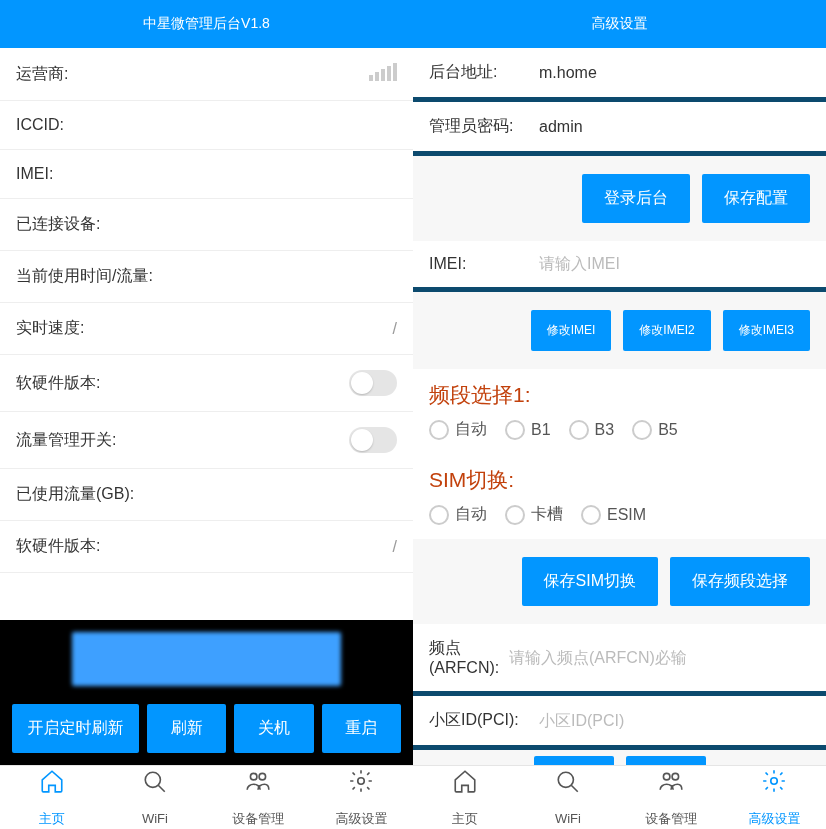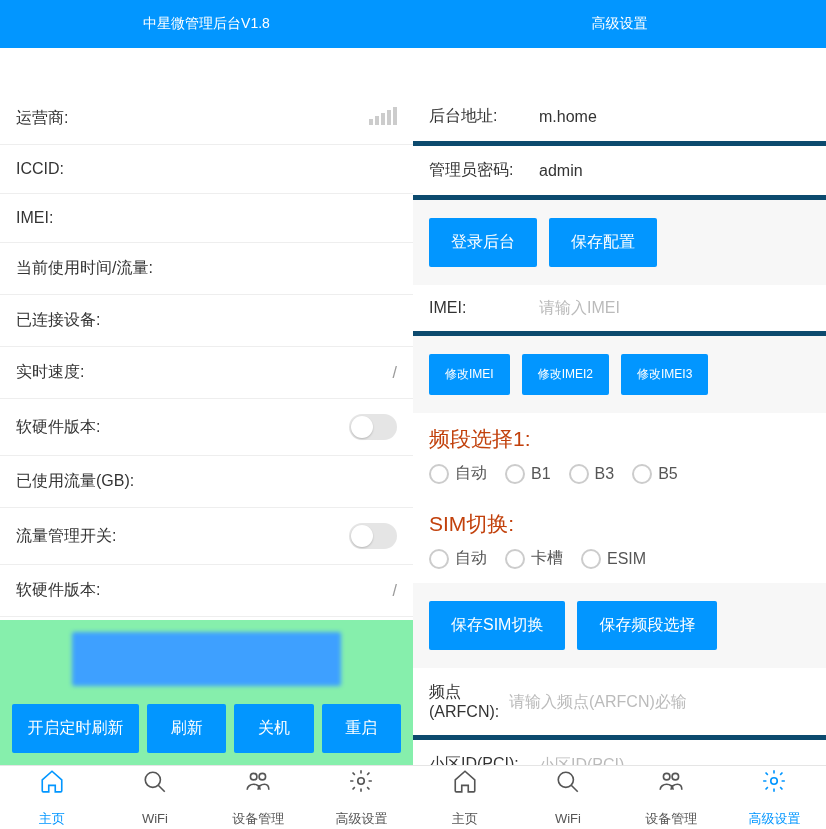--- a/index.html
+++ b/index.html
@@ -4,21 +4,21 @@
   <style>
     * { margin: 0; padding: 0; box-sizing: border-box; font-family: -apple-system, "Helvetica Neue", Arial, sans-serif; }
     body { background: #fff; width: 826px; height: 829px; overflow: hidden; }
     .container { display: flex; width: 826px; height: 829px; }
     .pane { width: 413px; height: 829px; display: flex; flex-direction: column; position: relative; }
 
     
     .header { background: #0296ff; color: #fff; height: 48px; display: flex; align-items: center; justify-content: center; font-size: 14px; }
 
     
-    .content { flex: 1; overflow: hidden; background: #fff; margin-top: 44px; }
+    .content { flex: 1; overflow: hidden; background: #fff; }
     .content.gray { background: #f7f7f7; }
 
     
     .row { display: flex; align-items: center; padding: 15px 16px; border-bottom: 1px solid #eee; background: #fff; font-size: 16px; color: #333; }
     .row-label { flex: 0 0 auto; color: #333; }
     .row-right { margin-left: auto; color: #999; }
 
     
     .signal { display: inline-flex; align-items: flex-end; gap: 2px; }
     .signal span { width: 4px; background: #ccc; display: inline-block; }
@@ -26,32 +26,32 @@
     .signal span:nth-child(2){height:9px}
     .signal span:nth-child(3){height:12px}
     .signal span:nth-child(4){height:15px}
     .signal span:nth-child(5){height:18px}
 
     
     .toggle { width: 48px; height: 26px; background: #e5e5e5; border-radius: 13px; position: relative; margin-left: auto; }
     .toggle::after { content: ""; position: absolute; width: 22px; height: 22px; background: #fff; border-radius: 50%; top: 2px; left: 2px; box-shadow: 0 1px 2px rgba(0,0,0,0.2); }
 
     
-    .left-footer { background: #86efac; padding: 12px; }
+    .left-footer { background: #000000; padding: 12px; }
     .redacted { background: #3ea0ff; height: 54px; border-radius: 2px; margin: 0 60px 18px 60px; filter: blur(2px); }
     .btn-row { display: flex; gap: 8px; }
     .btn { background: #0296ff; color: #fff; border: none; padding: 14px 0; font-size: 16px; flex: 1; text-align: center; border-radius: 2px; cursor: pointer; }
 
     
     .form-row { display: flex; align-items: center; padding: 14px 16px; border-bottom: 5px solid #0c4a6e; background: #fff; font-size: 16px; }
     .form-label { width: 110px; color: #333; flex-shrink: 0; }
     .form-input { flex: 1; border: none; outline: none; font-size: 16px; color: #333; background: transparent; }
     .form-input::placeholder { color: #bbb; }
 
-    .btn-group { display: flex; gap: 12px; justify-content: flex-start; padding: 18px 16px; background: #f7f7f7; }
+    .btn-group { display: flex; gap: 12px; justify-content: flex-end; padding: 18px 16px; background: #f7f7f7; }
     .btn-group .btn { flex: 0 0 auto; padding: 14px 22px; }
     .btn-group.small .btn { padding: 12px 16px; font-size: 12px; }
 
     .section { background: #fff; padding: 12px 16px 6px 16px; }
     .section-title { font-size: 21px; color: #c2410c; margin-bottom: 10px; }
     .radio-row { display: flex; gap: 18px; flex-wrap: wrap; padding-bottom: 8px;}
     .radio { display: flex; align-items: center; gap: 6px; font-size: 16px; color: #555; }
     .radio-circle { width: 20px; height: 20px; border: 2px solid #ccc; border-radius: 50%; }
 
     
@@ -87,40 +87,40 @@
             </span>
         </span>
       </div>
       <div class="row">
           <span class="row-label">ICCID:</span>
         </div>
       <div class="row">
           <span class="row-label">IMEI:</span>
         </div>
       <div class="row">
+          <span class="row-label">已连接设备:</span>
+        </div>
+      <div class="row">
           <span class="row-label">当前使用时间/流量:</span>
-        </div>
-      <div class="row">
-          <span class="row-label">已连接设备:</span>
         </div>
       <div class="row">
         <span class="row-label">实时速度:</span>
         <span class="row-right">/</span>
       </div>
       <div class="row">
         <span class="row-label">软硬件版本:</span>
         <div class="toggle"></div>
       </div>
       <div class="row">
-          <span class="row-label">已使用流量(GB):</span>
-        </div>
-      <div class="row">
         <span class="row-label">流量管理开关:</span>
         <div class="toggle"></div>
       </div>
+      <div class="row">
+          <span class="row-label">已使用流量(GB):</span>
+        </div>
       <div class="row">
         <span class="row-label">软硬件版本:</span>
         <span class="row-right">/</span>
       </div>
     </div>
     <div class="left-footer">
       <div class="redacted"></div>
       <div class="btn-row">
         <button class="btn" style="flex:1.6">开启定时刷新</button>
         <button class="btn">刷新</button>

